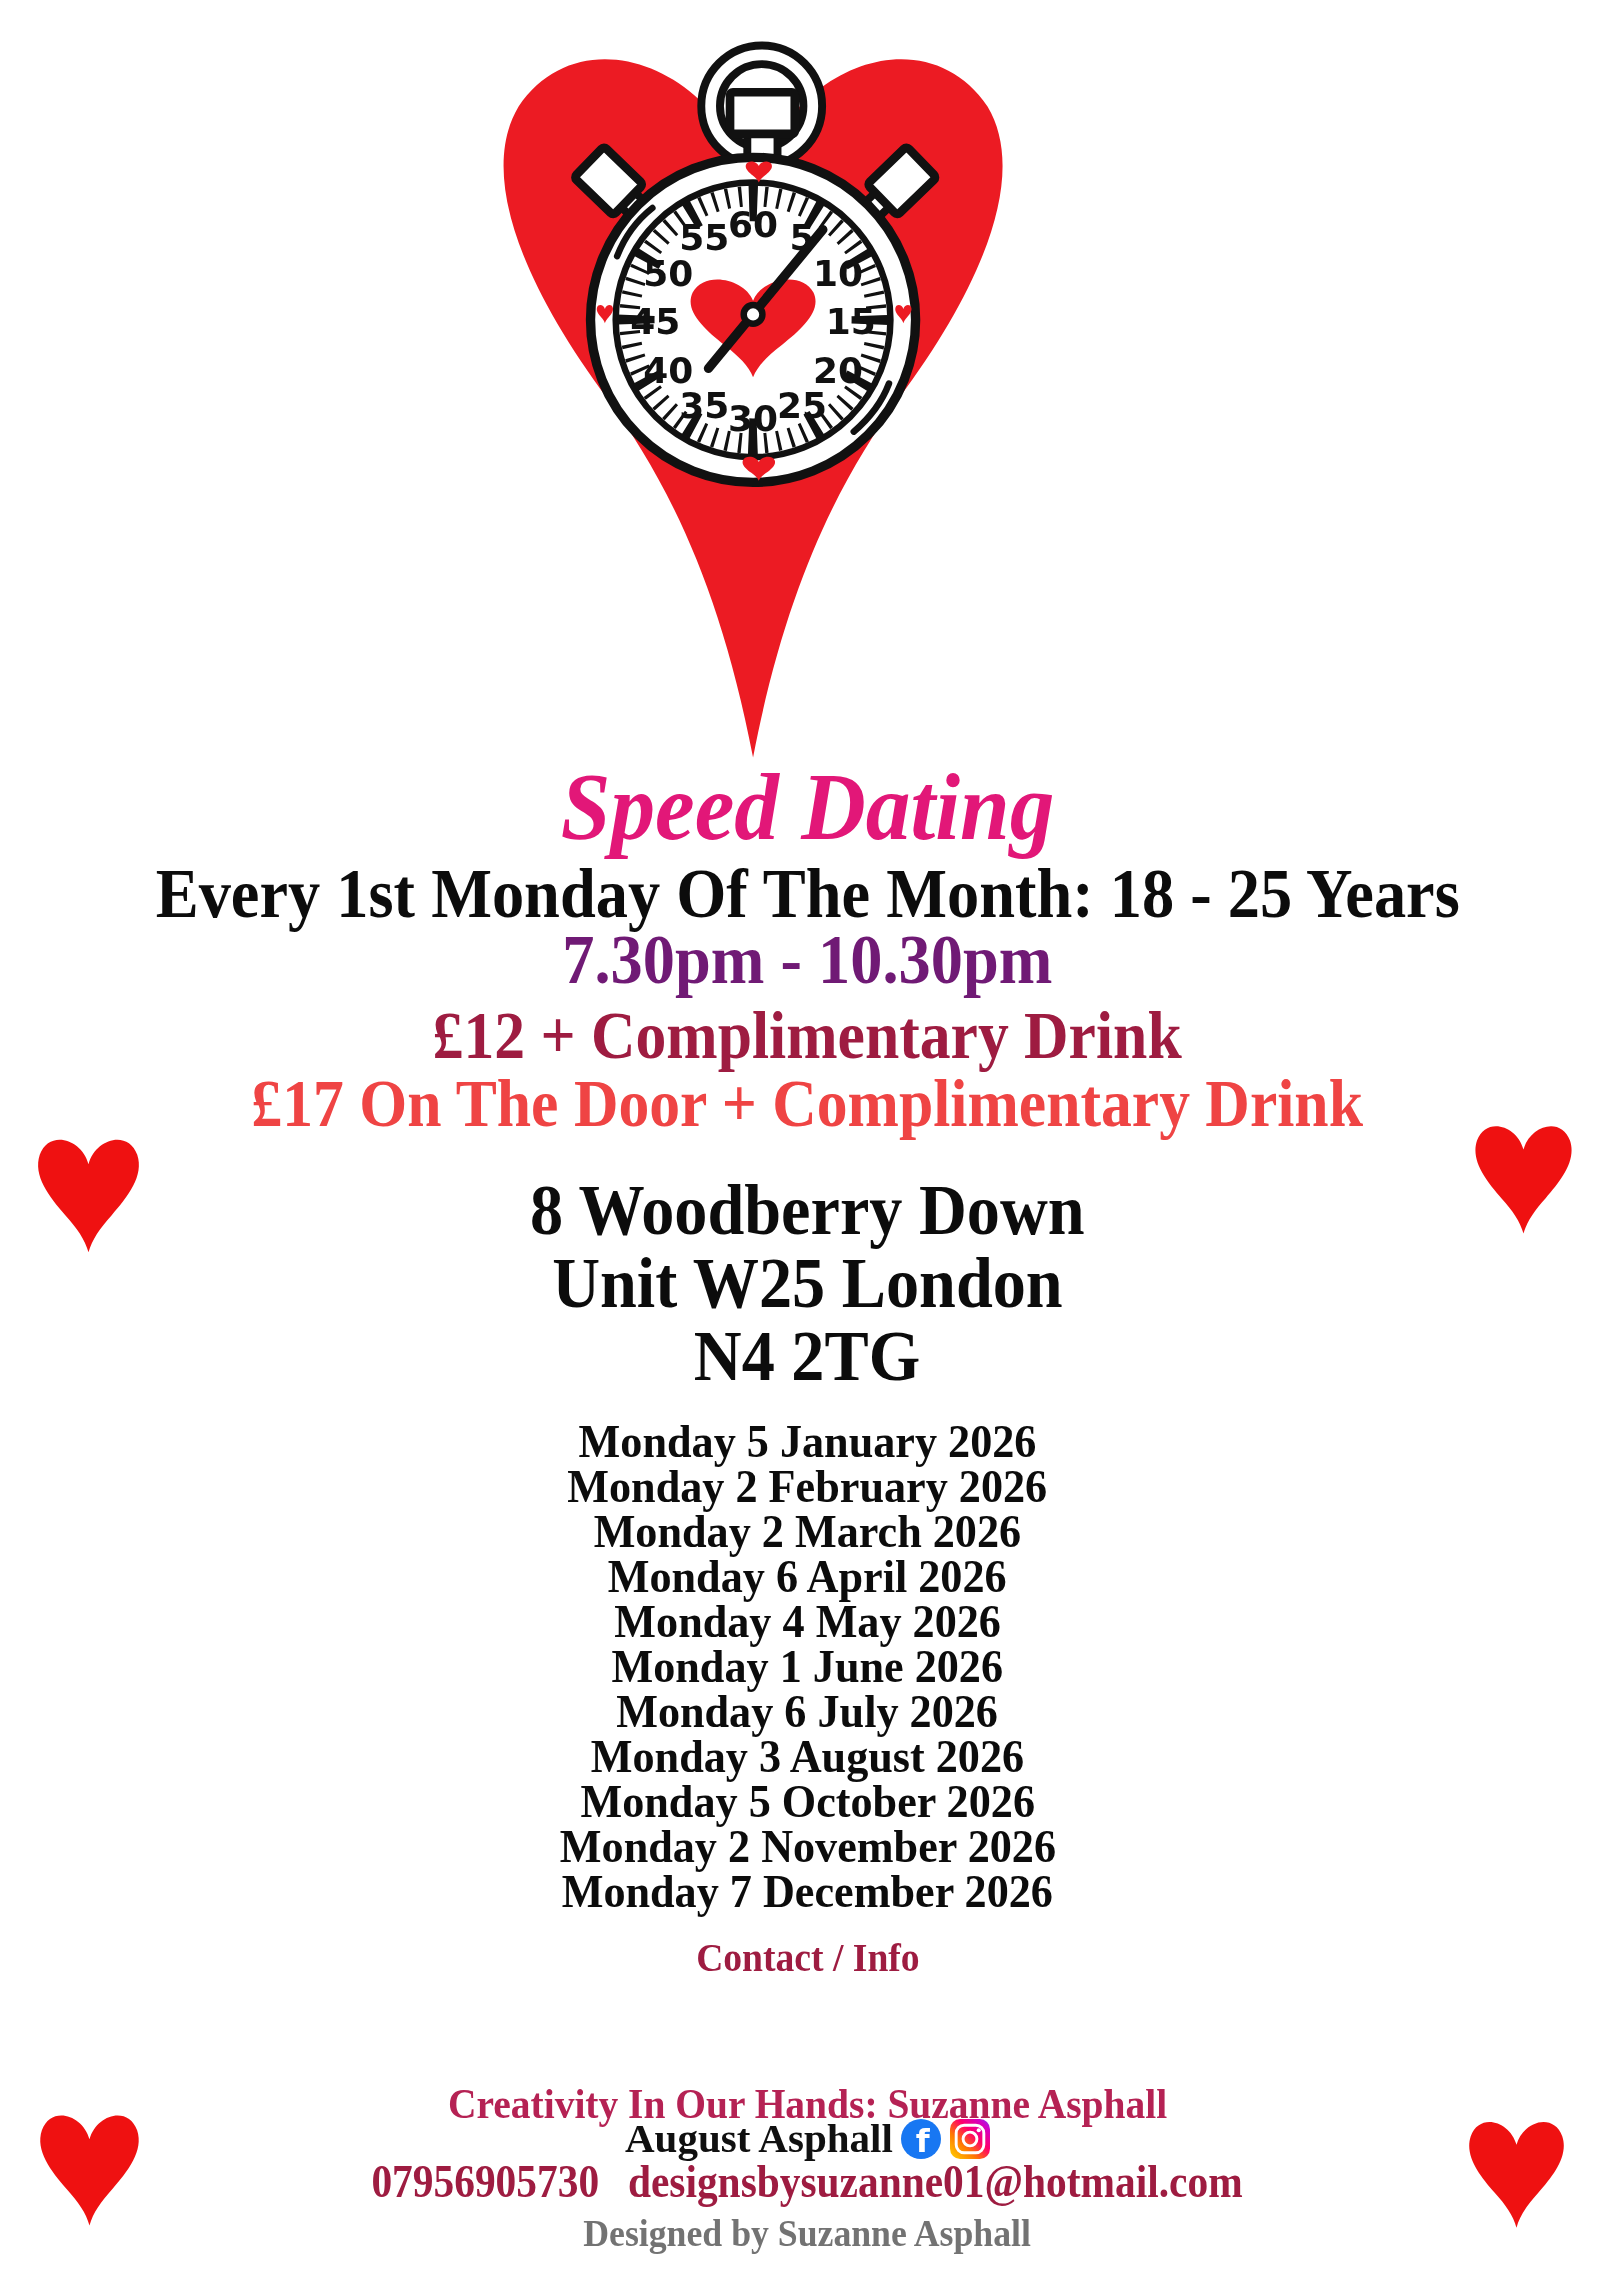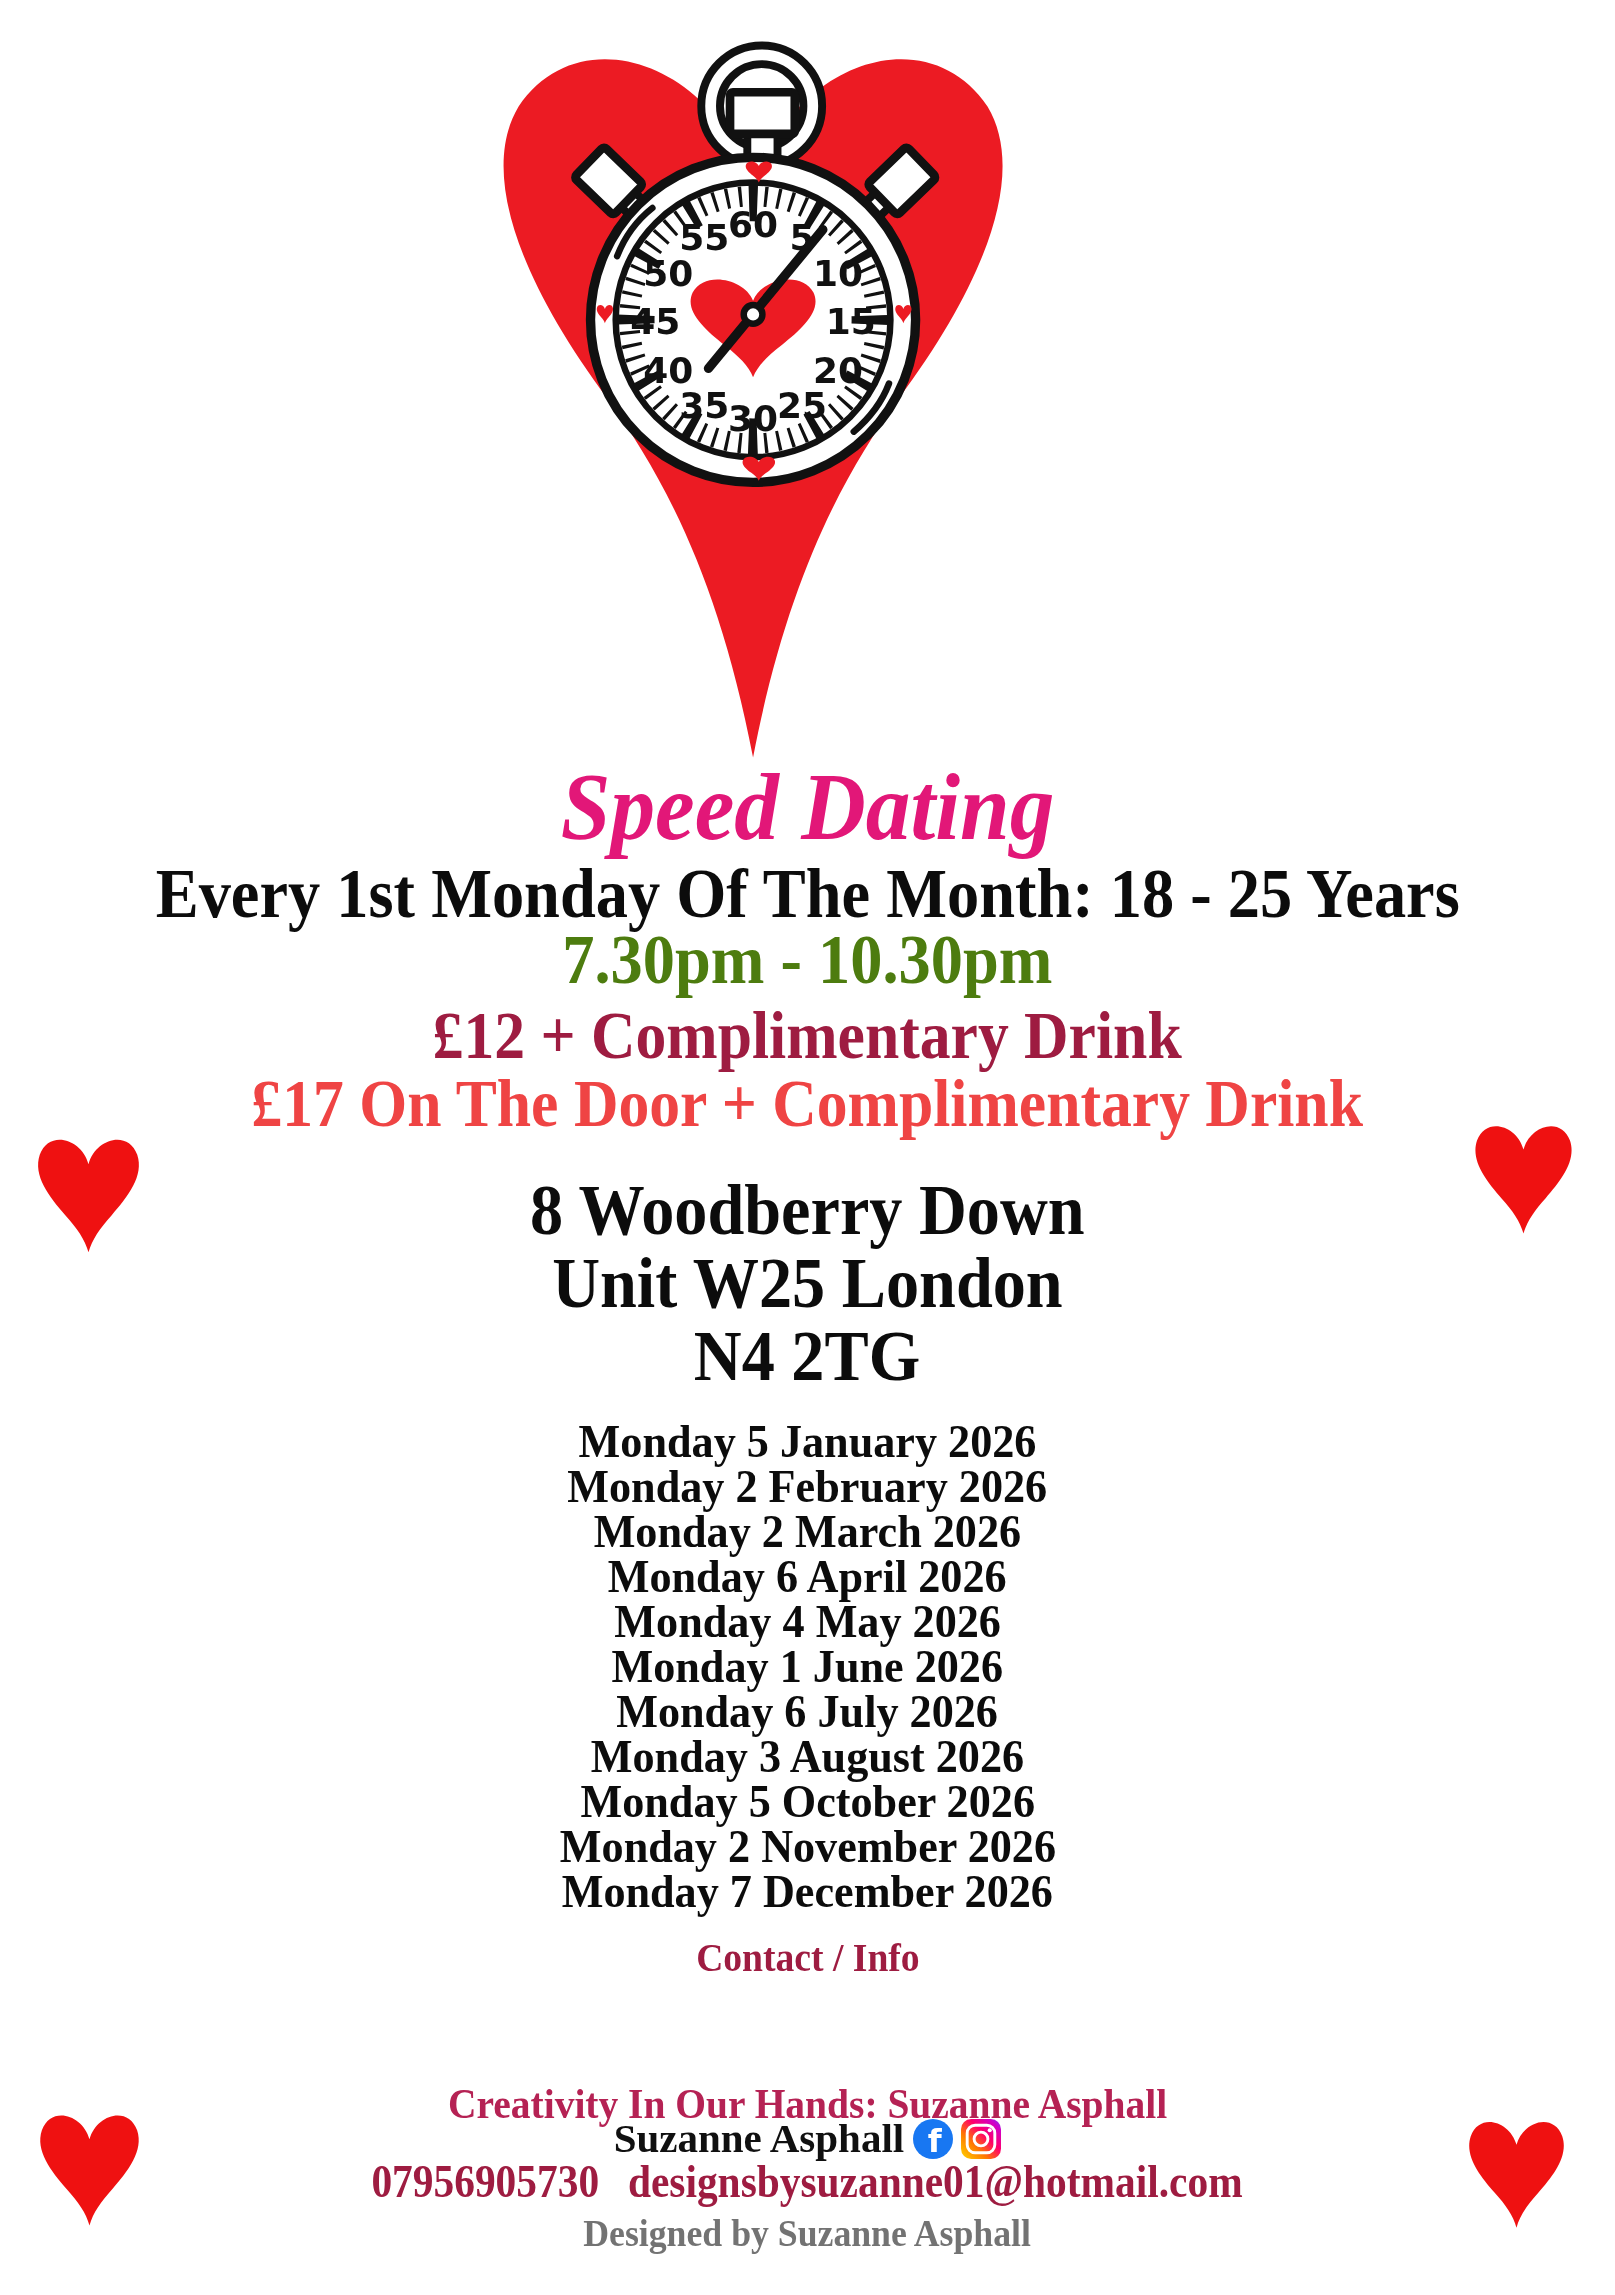--- a/index.html
+++ b/index.html
@@ -8,21 +8,21 @@
     font-family:"Liberation Serif", serif;
   }
   .row{
     position:absolute;left:0;width:1615px;text-align:center;white-space:nowrap;
     font-family:"Liberation Serif", serif;font-weight:bold;line-height:1;
   }
   .inner{display:inline-block;transform:scaleX(0.92);transform-origin:50% 50%;}
   .inner94{display:inline-block;transform:scaleX(0.94);transform-origin:50% 50%;}
   .title{top:760px;font-size:95px;font-style:italic;color:#E21778;}
   .headline{top:859px;font-size:70px;color:#0c0c0c;}
-  .time{top:925px;font-size:70px;color:#4d7c0f;}
+  .time{top:925px;font-size:70px;color:#701a75;}
   .price1{top:1002px;font-size:67px;color:#9E1C41;}
   .price2{top:1070px;font-size:67px;color:#ef4444;}
   .address{top:1174px;font-size:72px;color:#0c0c0c;}
   .address .line{line-height:73px;}
   .dates{top:1419px;font-size:47px;color:#0c0c0c;}
   .dates .line{line-height:45px;}
   .contact-header{top:1938px;font-size:40px;color:#9E1C41;}
   .creativity{top:2083px;font-size:42px;color:#B52254;}
   .name-row{top:2118px;font-size:41px;color:#101010;display:flex;justify-content:center;align-items:center;gap:8.6px;}
   .phone-row{top:2159px;font-size:46px;color:#9E1C41;}
@@ -140,21 +140,21 @@
   <div class="line"><span class="inner94">Monday 3 August 2026</span></div>
   <div class="line"><span class="inner94">Monday 5 October 2026</span></div>
   <div class="line"><span class="inner94">Monday 2 November 2026</span></div>
   <div class="line"><span class="inner94">Monday 7 December 2026</span></div>
 </div>
 
 <div class="row contact-header"><span class="inner94">Contact / Info</span></div>
 <div class="row creativity"><span class="inner94">Creativity In Our Hands: Suzanne Asphall</span></div>
 
 <div class="row name-row">
-  <span>Suzanne Asphall</span>
+  <span>August Asphall</span>
   <svg width="40" height="40" viewBox="0 0 55 55" style="font-size:57px">
     <circle cx="27.5" cy="27.5" r="27.5" fill="#1877F2"></circle>
     <text x="30" y="46" font-family="DejaVu Sans, sans-serif" font-size="44" font-weight="bold" fill="#ffffff" text-anchor="middle">f</text>
   </svg>
   <svg width="40" height="40" viewBox="0 0 55 55">
     <defs>
       <linearGradient id="iggrad" x1="0" y1="1" x2="1" y2="0">
         <stop offset="0" stop-color="#FFD600"></stop>
         <stop offset="0.33" stop-color="#FF7A00"></stop>
         <stop offset="0.6" stop-color="#FF0069"></stop>

